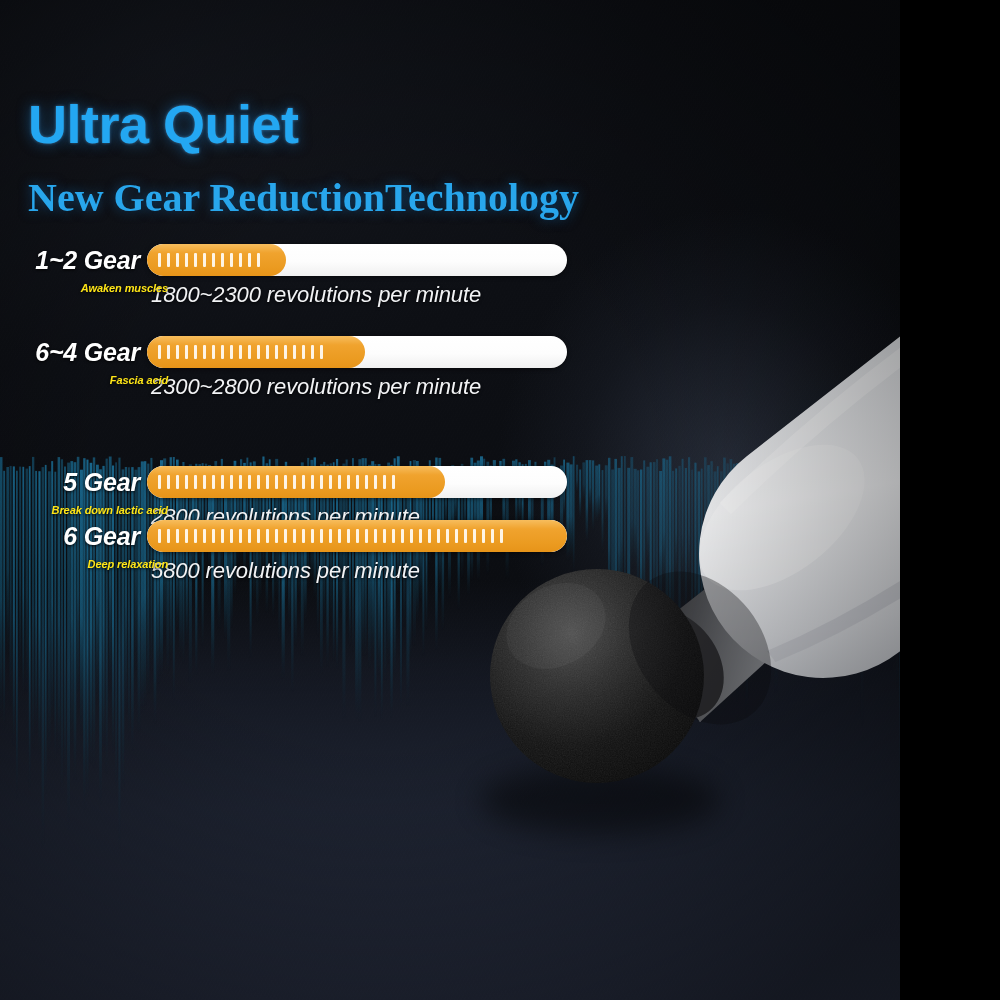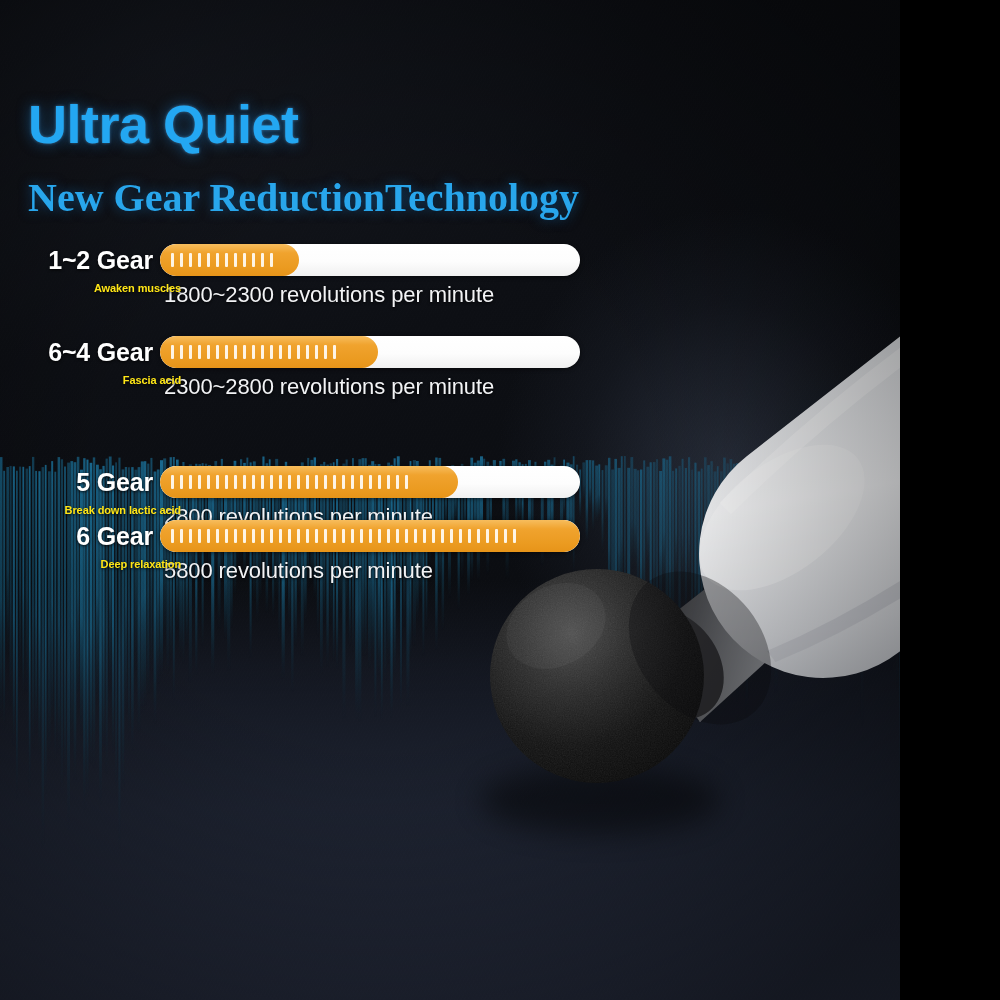--- a/index.html
+++ b/index.html
@@ -80,23 +80,24 @@
     font-size: 40px;
     font-weight: bold;
     color: #28a6ec;
     text-shadow: 0 0 12px rgba(22,120,200,.5);
     white-space: nowrap;
   }
 
   
   .gear-row {
     position: absolute;
-    left: 13px;
+    left: 0;
     width: 600px;
     height: 70px;
+    font-style: italic;
   }
   .gear-label {
     position: absolute;
     left: 0; top: 0;
     width: 140px;
     height: 34px;
     line-height: 34px;
     text-align: right;
     color: #ffffff;
     font-size: 25px;

